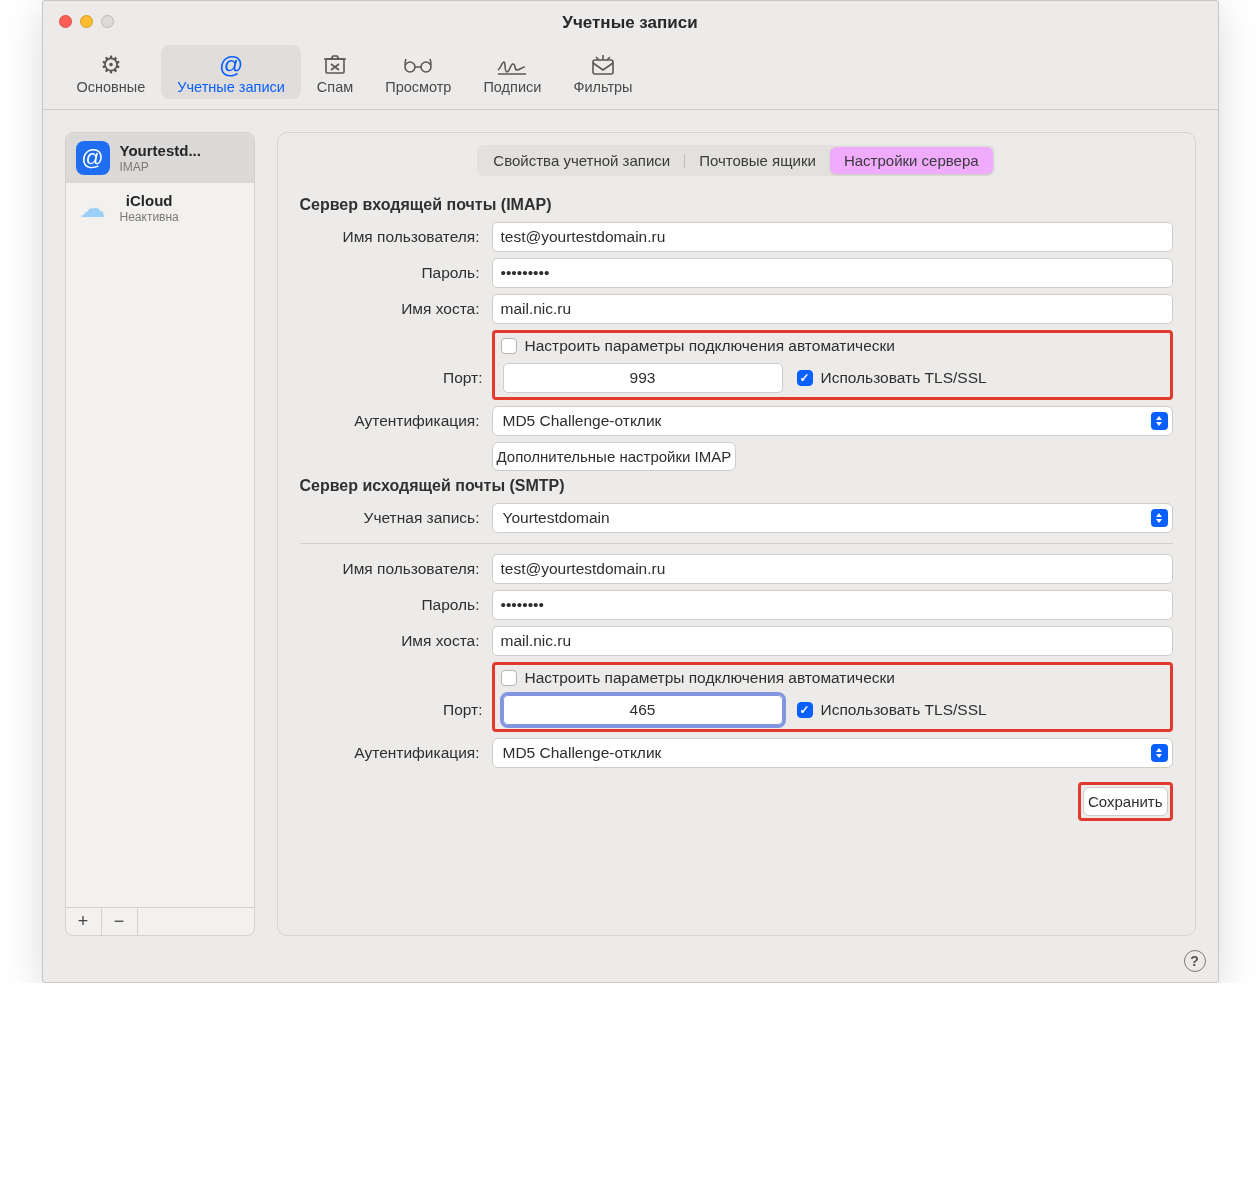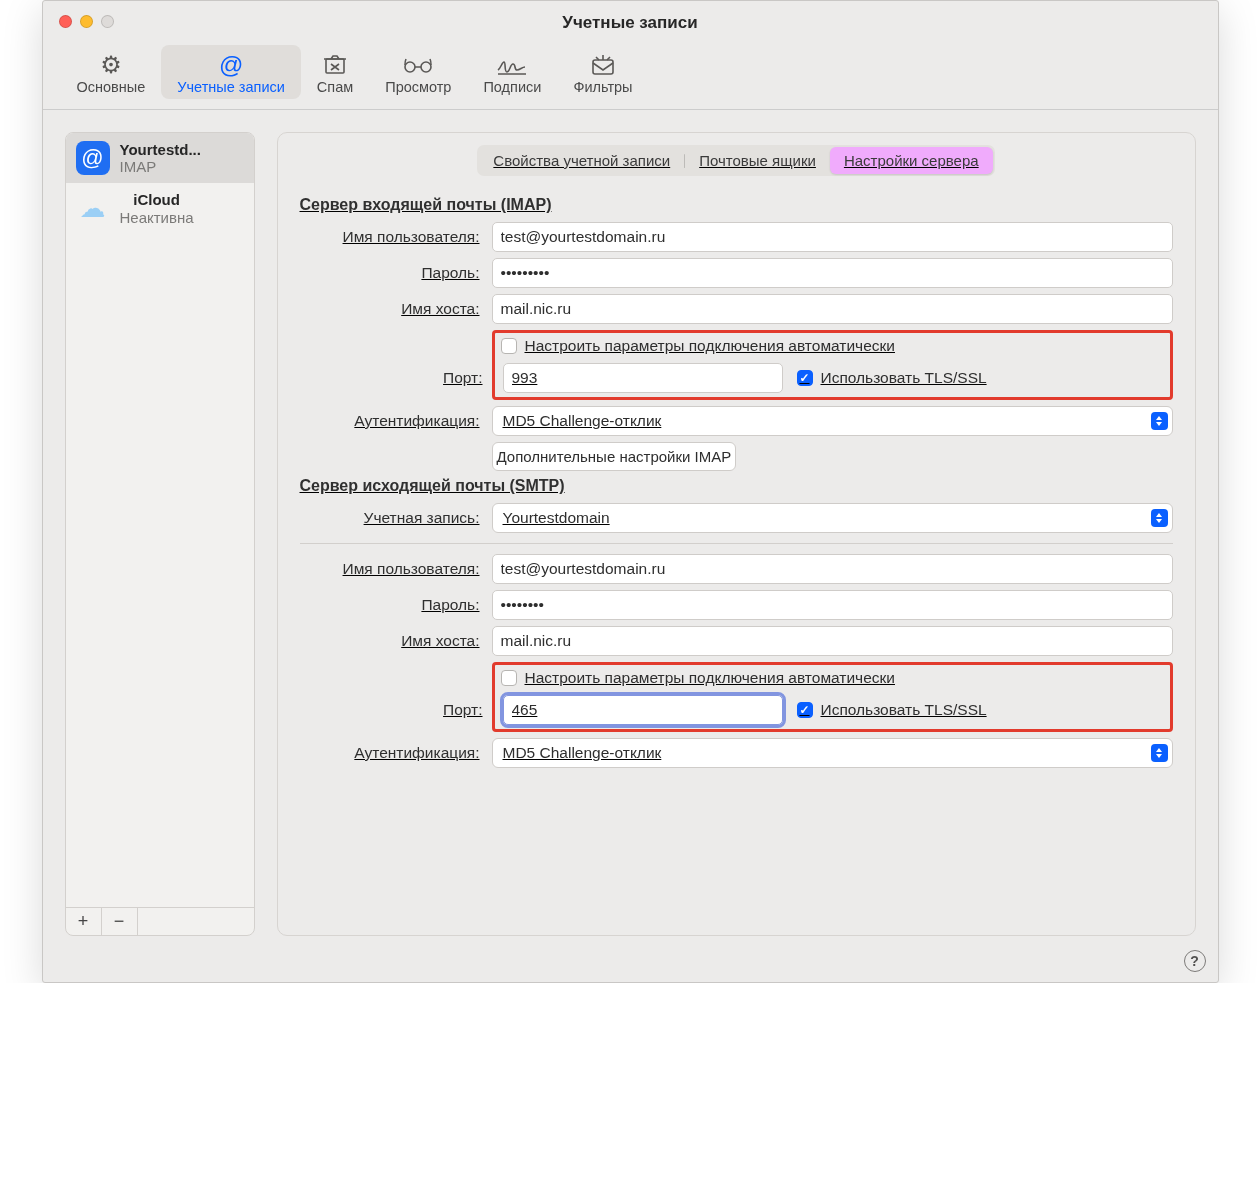--- a/index.html
+++ b/index.html
@@ -17,24 +17,24 @@
   .tbitem.active .ico { color:#0a60ff; }
   .body { display:flex; padding:22px 22px 14px; gap:22px; min-height:840px; }
   .sidebar { width:190px; display:flex; flex-direction:column; background:#f2f1ef; border:1px solid #d3d0cd; border-radius:8px; overflow:hidden; }
   .acclist { flex:1; }
   .acc { display:flex; gap:10px; padding:8px 10px; align-items:center; }
   .acc.selected { background:#dcdad8; }
   .accicon { width:34px; height:34px; border-radius:8px; display:flex; align-items:center; justify-content:center; font-size:22px; color:#fff; }
   .accicon.at { background:#1f6ef2; }
   .accicon.cloud { background:transparent; color:#9bcff5; font-size:26px; }
   .accname { font-size:15px; font-weight:600; color:#262626; line-height:1.15;text-align:center; }
-  .accsub { font-size:15px; color:#7b7a78; }
+  .accsub { font-size:12px; color:#7b7a78; }
   .sidebtns { display:flex; border-top:1px solid #d3d0cd; height:28px; }
   .sidebtns div { width:36px; border-right:1px solid #d3d0cd; display:flex; align-items:center; justify-content:center; font-size:18px; color:#444; cursor:default; }
-  .content { flex:1; background:#ecebea; border:1px solid #d7d4d1; border-radius:10px; padding:12px 22px 22px;text-decoration:underline; }
+  .content { flex:1; background:#ecebea; border:1px solid #d7d4d1; border-radius:10px; padding:12px 22px 22px; }
   .segwrap { display:flex; justify-content:center; margin-bottom:20px; }
   .seg { display:flex; background:#e3e1de; border-radius:7px; padding:2px; font-size:15px; }
   .seg div { padding:5px 14px; color:#3a3a3a; border-radius:6px; cursor:default; }
   .seg div.active { background:#f0abfc; box-shadow:0 1px 2px rgba(0,0,0,0.12); }
   .seg .sep{border-left:1px solid #bdbbb8;align-self:center;height:14px;width:1px;padding:0;}
   .section-h { font-weight:700; font-size:16px; color:#303030; margin:6px 0 8px 0; }
   .row { display:flex; align-items:center; gap:12px; margin:6px 0; }
   .label { width:180px; text-align:right; font-size:15.5px; color:#2f2f2f; }
   .field { flex:1; }
   input[type=text], input[type=password] { width:100%; padding:5px 8px; font-size:15.5px; border:1px solid #cfccc9; border-radius:5px; background:#fff; color:#2e2e2e; }
@@ -47,21 +47,21 @@
   .checkbox.checked { background:#0a60ff; border-color:#0a60ff; color:#fff; font-size:12px; }
   .checkbox.checked::after{content:"✓";font-weight:bold;}
   .chkrow { display:flex; align-items:center; gap:8px; font-size:15.5px; color:#2e2e2e; }
   .redbox { border:3px solid #e23b2d; border-radius:4px; padding:4px 6px; }
   .focused { outline:3px solid #8295e0; outline-offset:0; border-color:#8295e0 !important; background:#fff; }
   .divider { border-top:1px solid #d2cfcc; margin:10px 0; }
   .footer { display:flex; justify-content:flex-end; margin-top:14px; }
   .help { text-align:right; padding:0 12px 10px 0; }
   .help span{display:inline-flex;width:22px;height:22px;border:1.3px solid #7d7b79;border-radius:50%;align-items:center;justify-content:center;font-size:14px;color:#525150;font-weight:600;}
   .portrow { display:flex; align-items:center; gap:14px; }
-  .portrow input{flex:0 0 280px;}
+  .portrow input{flex:0 0 280px;text-align:center;}
 </style>
 </head>
 <body>
 
 <div class="window">
   <div class="titlebar">
     <div class="traffic">
       <div class="dot red"></div>
       <div class="dot yellow"></div>
       <div class="dot green"></div>
@@ -236,16 +236,19 @@
       </div>
         </div>
 
       <div class="row">
           <div class="label">Аутентификация:</div>
           <div class="field">
             <div class="select"><span>MD5 Challenge-отклик</span><span class="sel-arrows"></span></div>
           </div>
         </div>
 
+      <div class="footer">
+        <span class="redbox" style="padding:2px;"><span class="btn">Сохранить</span></span>
+      </div>
     </div>
   </div>
   <div class="help"><span>?</span></div>
 </div>
 
 </body></html>

